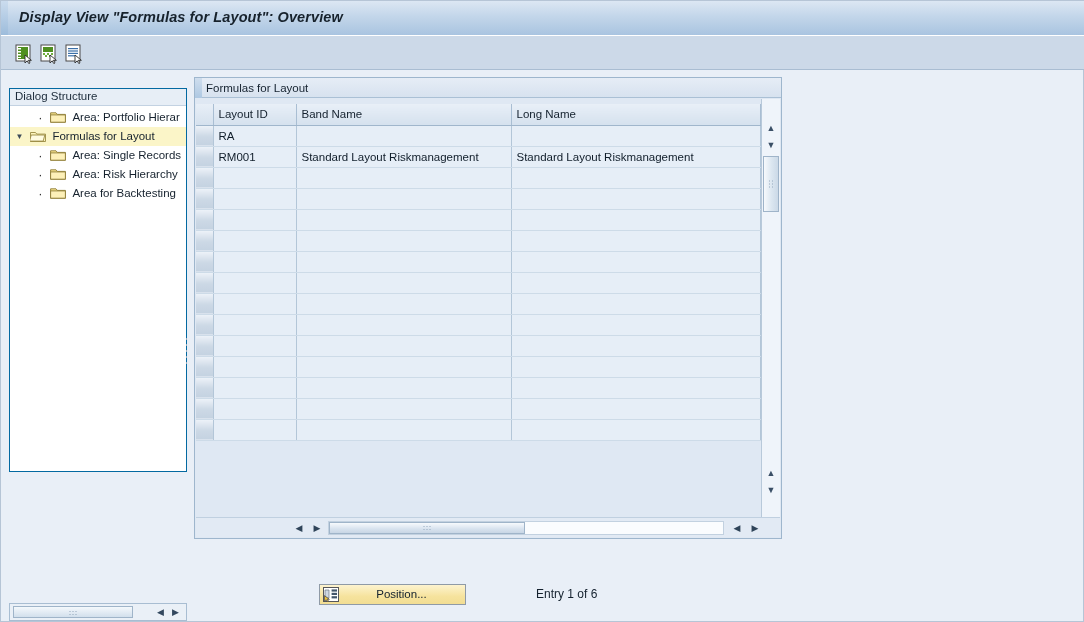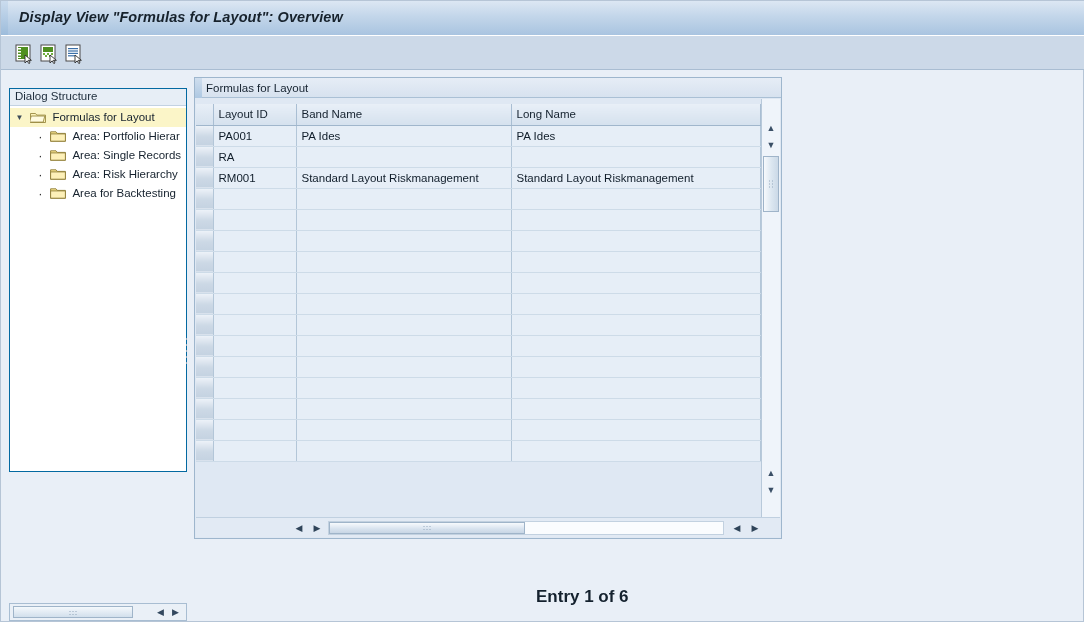--- a/index.html
+++ b/index.html
@@ -402,24 +402,23 @@
   #position-button .pb-label {
     position: absolute;
     left: 0; right: 0; top: 3px;
     text-align: center;
     padding-left: 18px;
     white-space: nowrap;
   }
   #entry-status {
     position: absolute;
     left: 535px; top: 586px;
-    font-size: 17px;
+    font-size: 12px;
     color: #14212e;
     white-space: nowrap;
-    font-weight: bold;
   }
 </style>
 </head>
 <body>
 
 <div id="app-window">
 
   <div id="title-bar">
     <div class="accent"></div>
     <div id="title-text">Display View "Formulas for Layout": Overview</div>
@@ -469,50 +468,50 @@
       </svg>
     </div>
 
     <div id="watermark">© www.tutorialkart.com</div>
   </div>
 
   <div id="sidebar">
     <div id="sidebar-header">Dialog Structure</div>
     <div id="tree">
 
+      <div class="tree-row child">
+        <span class="bullet">·</span>
+        <span class="folder">
+          <svg width="16" height="12" viewBox="0 0 16 12">
+            <path d="M0.6 1.8 h5.4 l1.3 1.6 h8.1 v7.8 h-14.8 z" fill="#fbe58f" stroke="#8c7b35" stroke-width="0.9"></path>
+            <path d="M0.6 3.9 h14.8 v7.3 h-14.8 z" fill="#fdf0b8" stroke="#8c7b35" stroke-width="0.9"></path>
+          </svg>
+        </span>
+        <span class="tree-label">Area: Portfolio Hierar</span>
+      </div>
+
       <div class="tree-row root">
         <span class="tw">▼</span>
         <span class="folder">
           <svg width="16" height="12" viewBox="0 0 16 12">
             <path d="M0.5 2.5 h5 l1.3 1.6 h8.7 v7.4 h-15 z" fill="#fdf4bd" stroke="#9a8a42" stroke-width="0.9"></path>
             <path d="M1.2 5.0 h13.6 l-1.6 6.1 h-13.6 z" fill="#fffbe0" stroke="#9a8a42" stroke-width="0.9"></path>
           </svg>
         </span>
         <span class="tree-label">Formulas for Layout</span>
       </div>
 
       <div class="tree-row child">
         <span class="bullet">·</span>
         <span class="folder">
           <svg width="16" height="12" viewBox="0 0 16 12">
             <path d="M0.6 1.8 h5.4 l1.3 1.6 h8.1 v7.8 h-14.8 z" fill="#fbe58f" stroke="#8c7b35" stroke-width="0.9"></path>
             <path d="M0.6 3.9 h14.8 v7.3 h-14.8 z" fill="#fdf0b8" stroke="#8c7b35" stroke-width="0.9"></path>
           </svg>
         </span>
-        <span class="tree-label">Area: Portfolio Hierar</span>
-      </div>
-
-      <div class="tree-row child">
-        <span class="bullet">·</span>
-        <span class="folder">
-          <svg width="16" height="12" viewBox="0 0 16 12">
-            <path d="M0.6 1.8 h5.4 l1.3 1.6 h8.1 v7.8 h-14.8 z" fill="#fbe58f" stroke="#8c7b35" stroke-width="0.9"></path>
-            <path d="M0.6 3.9 h14.8 v7.3 h-14.8 z" fill="#fdf0b8" stroke="#8c7b35" stroke-width="0.9"></path>
-          </svg>
-        </span>
         <span class="tree-label">Area: Single Records</span>
       </div>
 
       <div class="tree-row child">
         <span class="bullet">·</span>
         <span class="folder">
           <svg width="16" height="12" viewBox="0 0 16 12">
             <path d="M0.6 1.8 h5.4 l1.3 1.6 h8.1 v7.8 h-14.8 z" fill="#fbe58f" stroke="#8c7b35" stroke-width="0.9"></path>
             <path d="M0.6 3.9 h14.8 v7.3 h-14.8 z" fill="#fdf0b8" stroke="#8c7b35" stroke-width="0.9"></path>
           </svg>
@@ -566,26 +565,20 @@
           <tr>
             <th class="col-sel"></th>
             <th>Layout ID</th>
             <th>Band Name</th>
             <th>Long Name</th>
           </tr>
         </thead>
         <tbody>
           <tr>
             <td class="col-sel"></td>
-            <td>PA001</td>
-            <td>PA Ides</td>
-            <td>PA Ides</td>
-          </tr>
-          <tr>
-            <td class="col-sel"></td>
             <td>RA</td>
             <td></td>
             <td></td>
           </tr>
           <tr>
             <td class="col-sel"></td>
             <td>RM001</td>
             <td>Standard Layout Riskmanagement</td>
             <td>Standard Layout Riskmanagement</td>
           </tr>
@@ -697,16 +690,29 @@
       <div id="hs-track">
         <div id="hs-thumb">
           <div class="grip"></div>
         </div>
       </div>
       <div class="hb" id="hs-l2">◀</div>
       <div class="hb" id="hs-r2">▶</div>
     </div>
   </div>
 
+  <div id="position-button">
+    <span class="pb-icon">
+      <svg width="16" height="15" viewBox="0 0 16 15">
+        <rect x="0.5" y="0.5" width="15" height="14" fill="#ffffff" stroke="#55565a" stroke-width="1"></rect>
+        <rect x="8.6" y="2.4" width="5.4" height="2.2" fill="#43566b"></rect>
+        <rect x="8.6" y="5.8" width="5.4" height="2.2" fill="#43566b"></rect>
+        <rect x="8.6" y="9.2" width="5.4" height="2.2" fill="#43566b"></rect>
+        <path d="M2 3 h4 v8 h-4 z" fill="#cfd8e2" stroke="#6a7685" stroke-width="0.7"></path>
+        <path d="M1.4 8.6 L1.4 14.4 L3.2 12.8 L4.4 14.8 L5.5 14.2 L4.3 12.3 L6.4 12.3 Z" fill="#f0c43c" stroke="#4a4a4a" stroke-width="0.8"></path>
+      </svg>
+    </span>
+    <span class="pb-label">Position...</span>
+  </div>
 
   <div id="entry-status">Entry 1 of 6</div>
 
 </div>
 
 </body></html>

